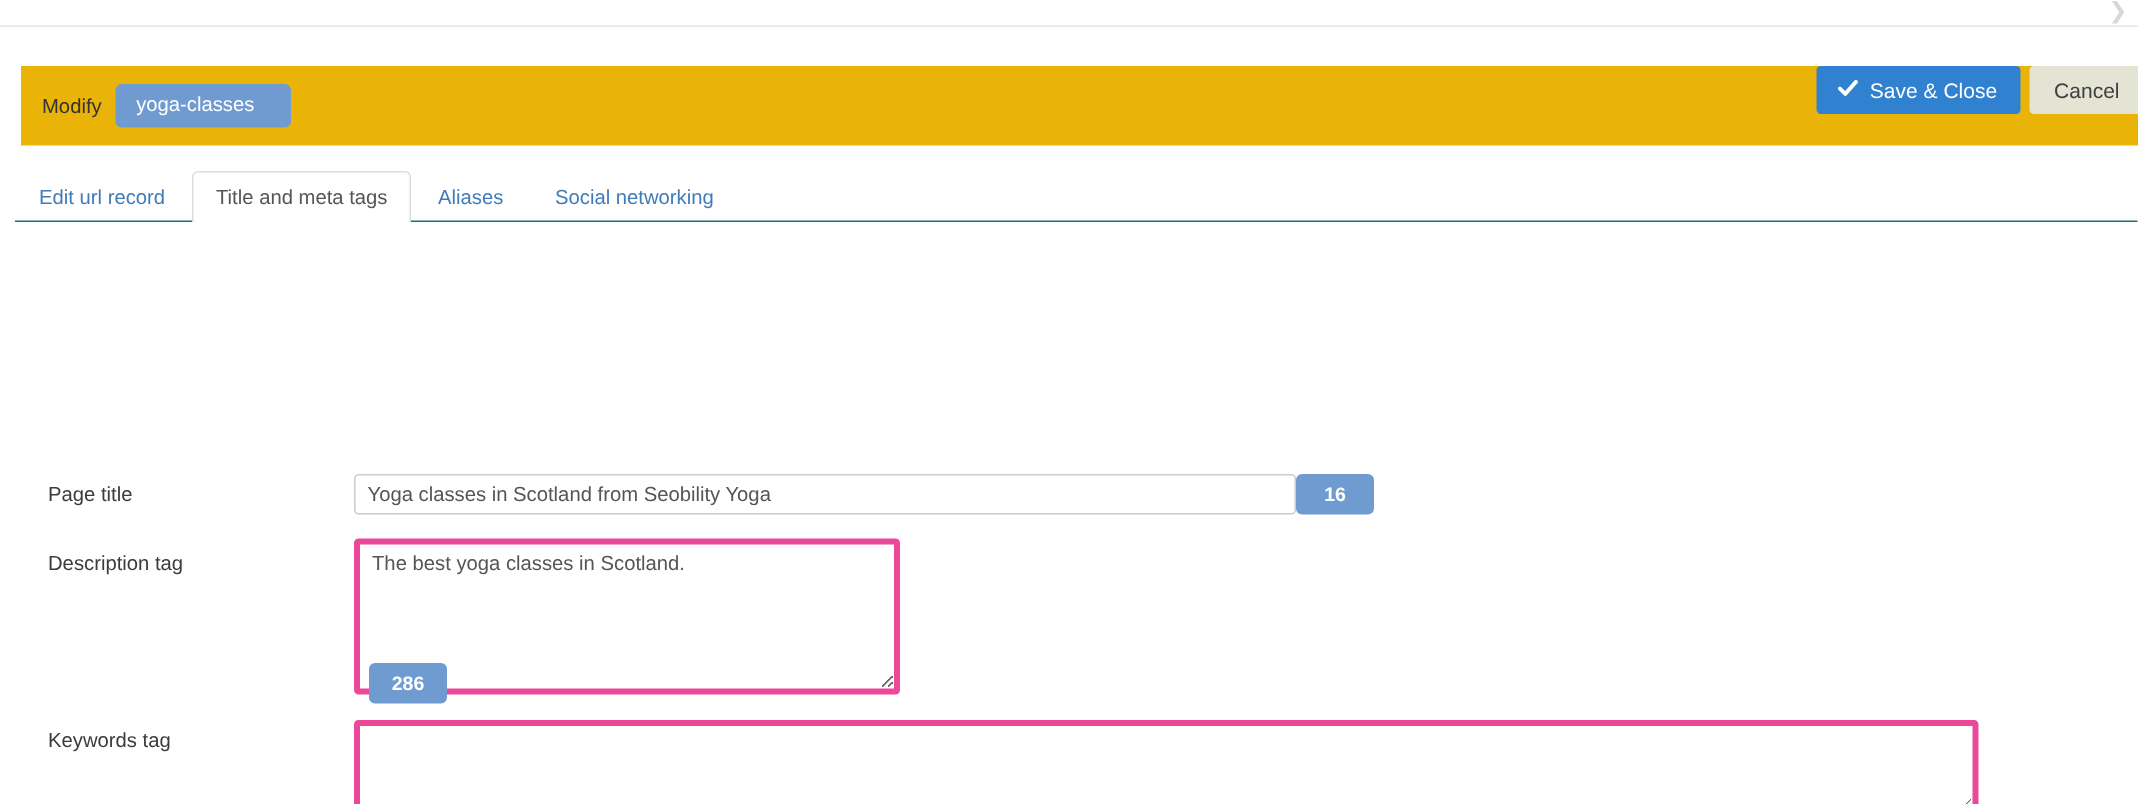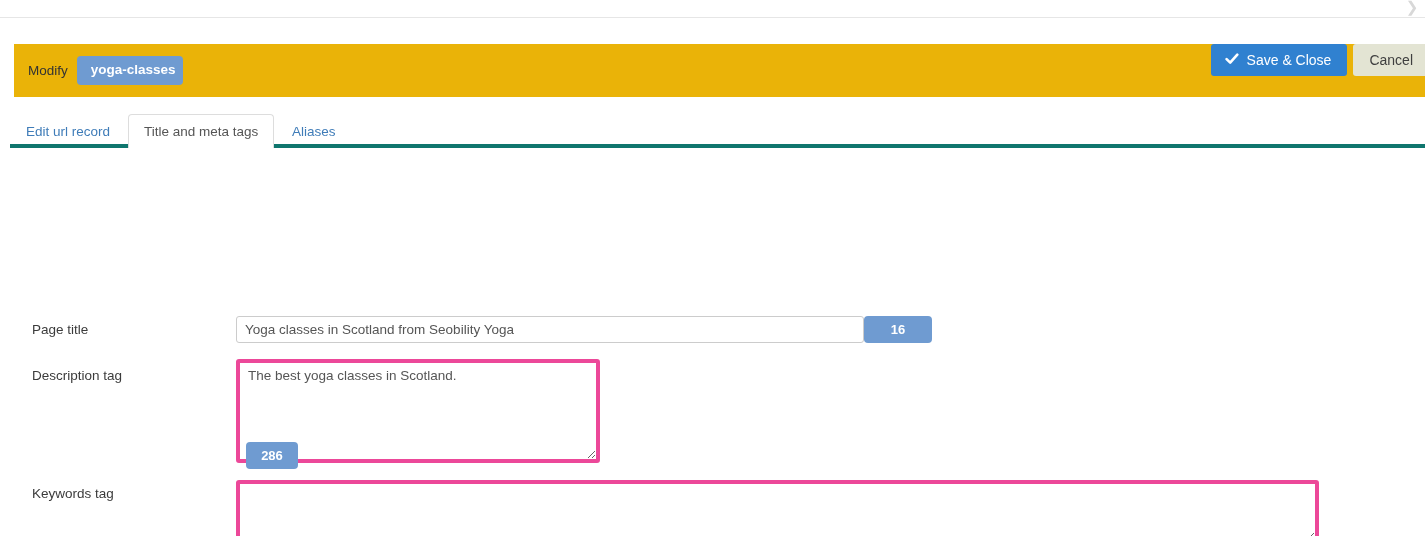--- a/index.html
+++ b/index.html
@@ -39,22 +39,22 @@
     position: absolute; left: 14px; top: 0; height: 53px;
     display: flex; align-items: center; gap: 9px;
   }
   .modify-text {
     font-size: 13.5px; color: #333333;
   }
   .record-badge {
     background: #6f9bd1;
     color: #ffffff;
     font-size: 13.5px;
-    font-weight: bold;
-    padding: 7px 7px 8px 14px;
+    font-weight: normal;
+    padding: 7px 24px 8px 14px;
     border-radius: 4px;
     line-height: 1;
     white-space: nowrap;
   }
   .toolbar-right {
     position: absolute; right: 0px; top: 0; height: 53px;
     display: flex; 
   }
   .btn-save {
     background: #3081d0;
@@ -85,21 +85,21 @@
     cursor: pointer;
     margin-left: 6px;
     white-space: nowrap;
     height: 32px;
   }
 
   
   .tabs {
     position: absolute; left: 10px; top: 114px;
     width: 1415px; height: 34px;
-    border-bottom: 4px solid #0f766e;
+    border-bottom: 1px solid #0f766e;
   }
   .tab {
     position: absolute; top: 0;
     height: 34px;
     display: flex; align-items: center;
     padding: 0 15px;
     font-size: 13.5px;
     color: #3f7cb8;
     cursor: pointer;
     white-space: nowrap;
@@ -160,21 +160,21 @@
     font-weight: bold;
     border-radius: 4px;
     display: flex; align-items: center; justify-content: center;
     line-height: 1;
     user-select: none;
   }
 
   
   #lbl-page-title   { left: 32px;  top: 174px; }
   #in-page-title    { left: 236px; top: 168px; width: 628px; height: 27px; }
-  #badge-title      { left: 864px; top: 168px; width: 68px;  height: 27px; }
+  #badge-title      { left: 864px; top: 168px; width: 52px;  height: 27px; }
 
   #lbl-description  { left: 32px;  top: 220px; }
   #ta-description   { left: 236px; top: 211px; width: 364px; height: 104px; }
   #badge-desc       { left: 246px; top: 294px; width: 52px;  height: 27px; text-align: right; }
 
   #lbl-keywords     { left: 32px;  top: 338px; }
   #ta-keywords      { left: 236px; top: 332px; width: 1083px; height: 65px; }
 </style>
 </head>
 <body>
@@ -198,20 +198,21 @@
       <span>Save &amp; Close</span>
     </button>
     <button class="btn-cancel">Cancel</button>
   </div>
 </div>
 
 <div class="tabs">
   <div class="tab" id="tab0" style="left: 0px;">Edit url record</div>
   <div class="tab active" id="tab1" style="left: 118px;">Title and meta tags</div>
   <div class="tab" id="tab2" style="left: 266px;">Aliases</div>
+  <div class="tab" id="tab3" style="left: 344px;">Social networking</div>
 </div>
 
 <div class="form">
 
   <label class="field-label" id="lbl-page-title">Page title</label>
   <input class="text-input" id="in-page-title" type="text" value="Yoga classes in Scotland from Seobility Yoga" style="">
   <div class="count-badge" id="badge-title">16</div>
 
   <label class="field-label" id="lbl-description">Description tag</label>
   <textarea class="text-area" id="ta-description" style="">The best yoga classes in Scotland.</textarea>

